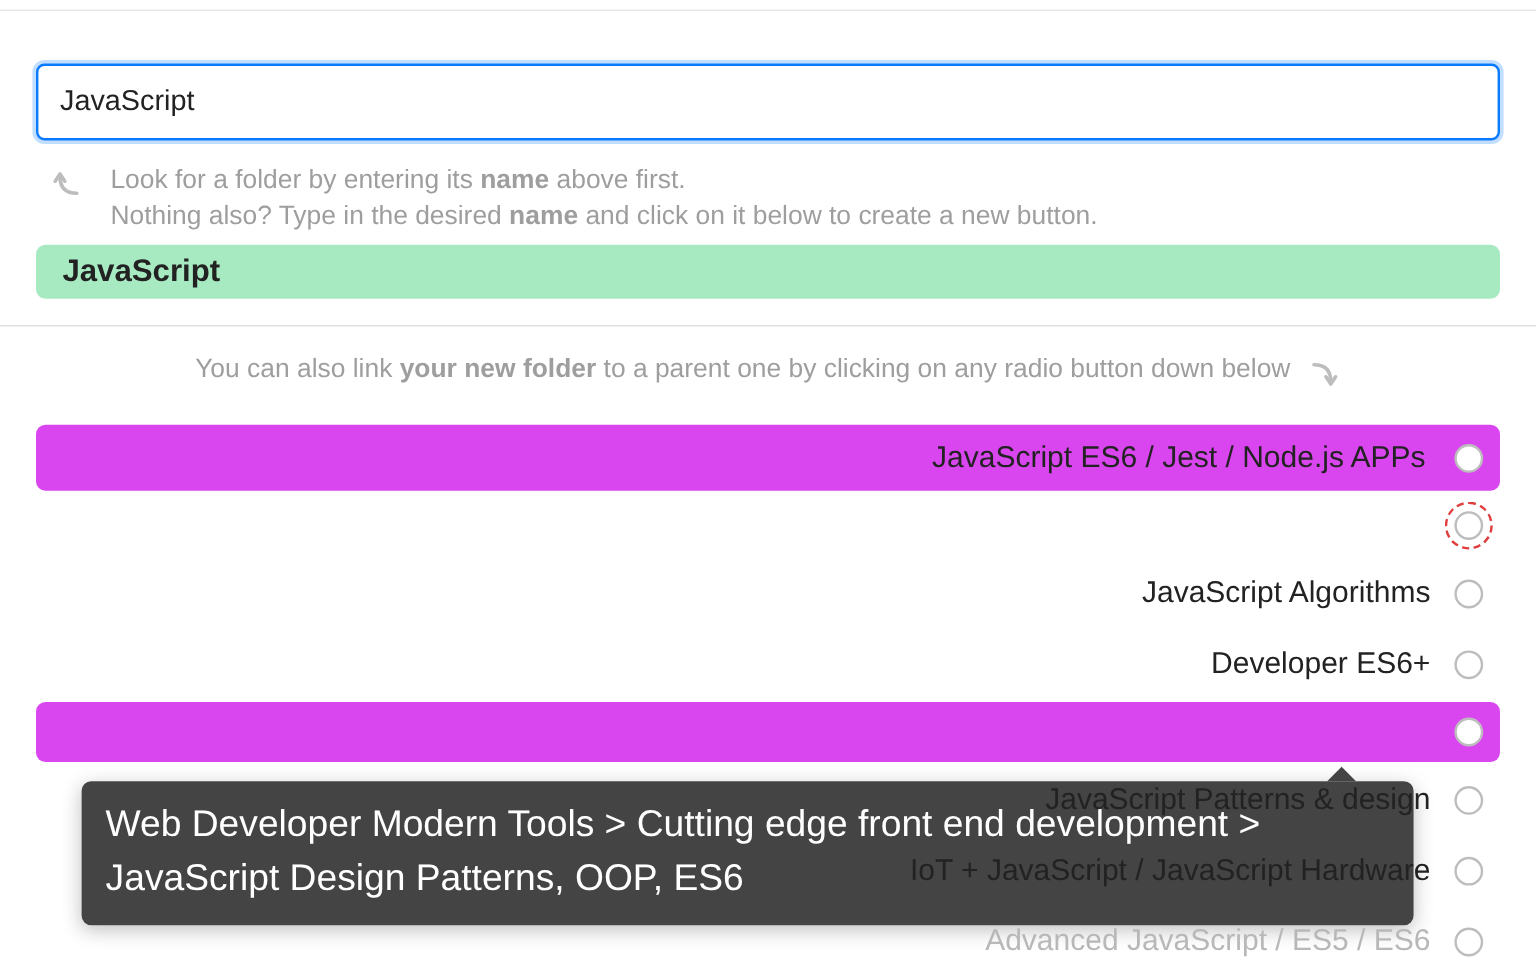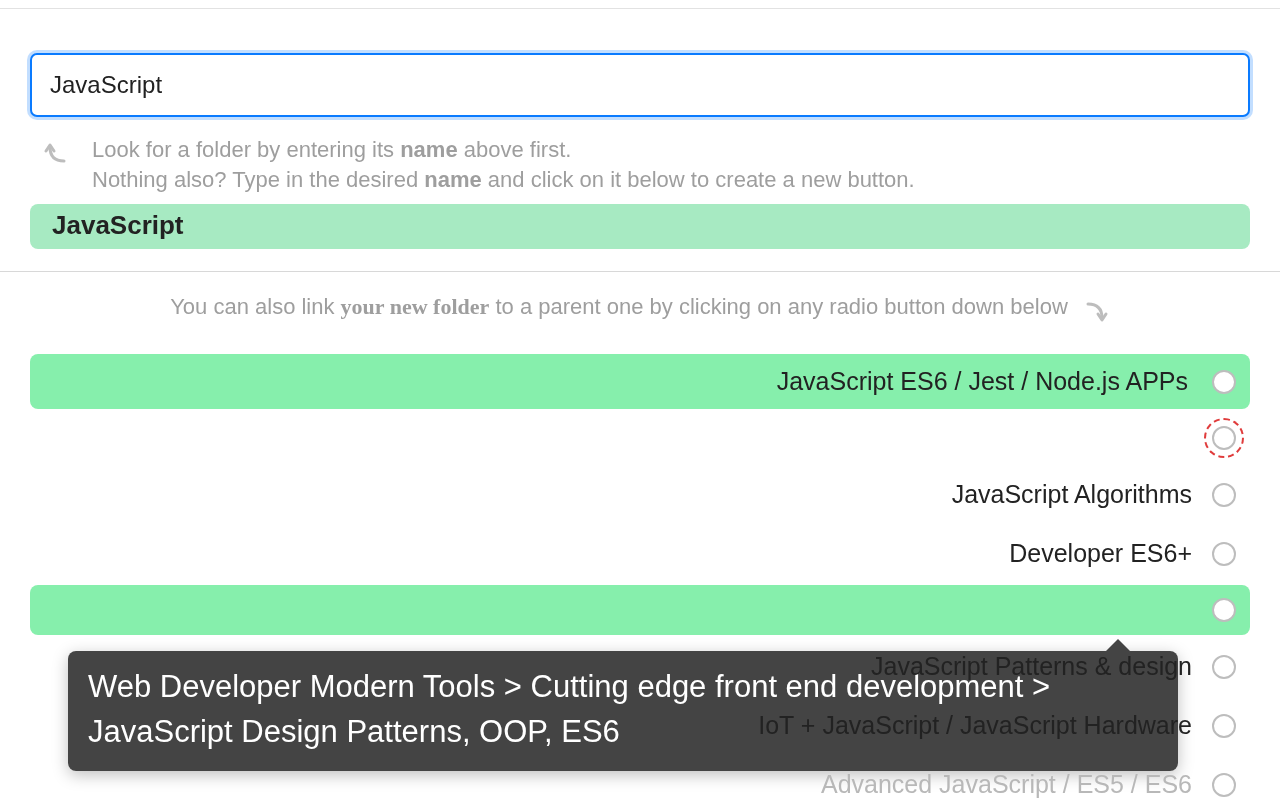--- a/index.html
+++ b/index.html
@@ -61,39 +61,39 @@
     margin-top: 22px;
     padding: 0 38px 0 38px;
     display: flex;
     align-items: flex-start;
     justify-content: center;
     gap: 14px;
     color: #9e9e9e;
     font-size: 22px;
   }
   .link-hint-row svg { flex-shrink: 0; margin-top: 6px; }
-  .link-hint-text strong { color: #9e9e9e; font-weight: 700; font-family: Liberation Serif, serif; }
+  .link-hint-text strong { color: #9e9e9e; font-weight: 700; }
   .folder-list {
     margin-top: 26px;
     padding: 0 30px;
     display: flex;
     flex-direction: column;
     gap: 0;
   }
   .folder-row {
     display: flex;
     align-items: center;
     justify-content: flex-end;
     gap: 20px;
     padding: 13px 14px 13px 14px;
     border-radius: 8px;
     margin-bottom: 4px;
     position: relative;
   }
-  .folder-row.highlight { background: #86efac; gap: 24px; }
+  .folder-row.highlight { background: #d946ef; gap: 24px; }
   .folder-label {
     font-size: 25px;
     color: #222;
     text-align: right;
   }
   .radio {
     width: 24px;
     height: 24px;
     border: 2px solid #bdbdbd;
     border-radius: 50%;

